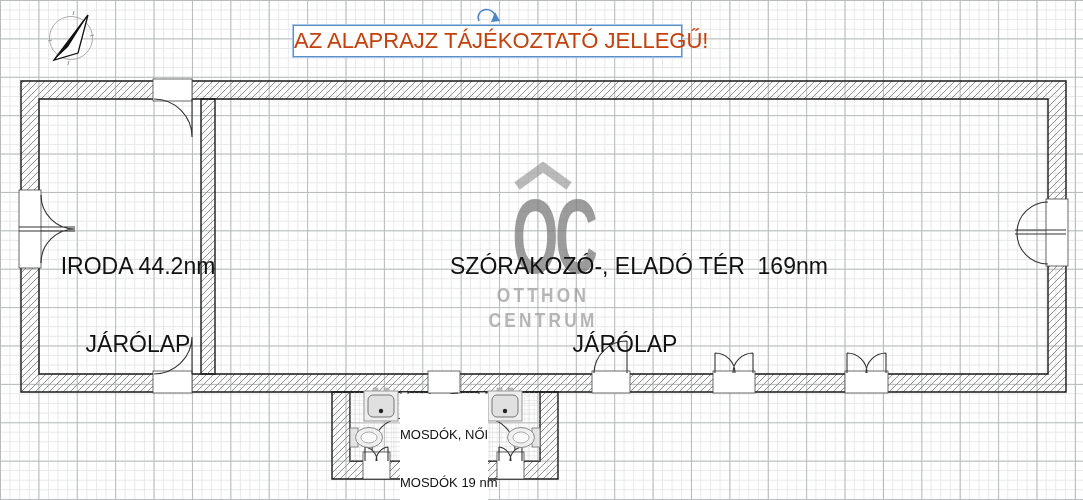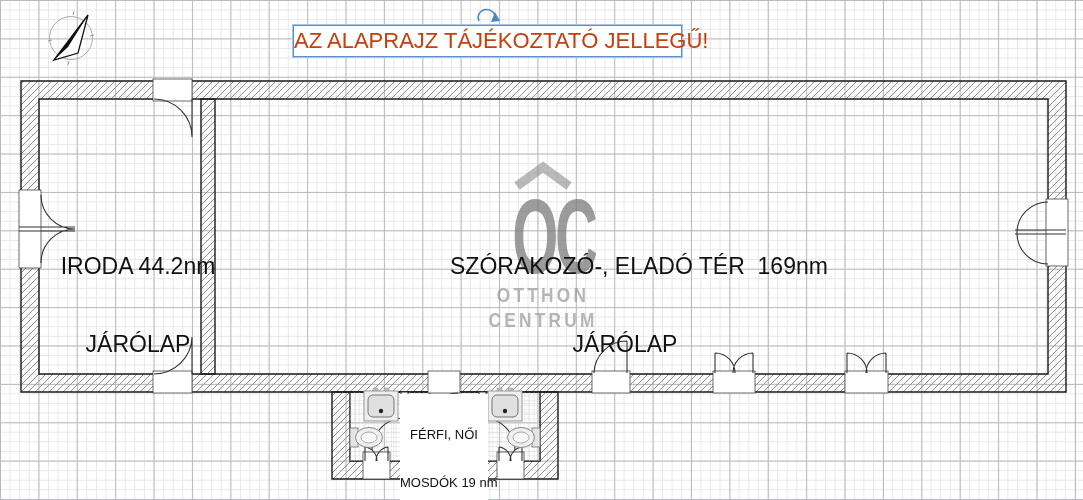--- a/index.html
+++ b/index.html
@@ -149,18 +149,18 @@
 
 <div class="label room-label" style="left:42px;top:201px;width:162px;margin-left:15px;">
   <div>IRODA 44.2nm</div>
   <div>JÁRÓLAP</div>
 </div>
 <div class="label room-label" style="left:450px;top:201px;width:350px;">
   <div>SZÓRAKOZÓ-, ELADÓ TÉR  169nm</div>
   <div>JÁRÓLAP</div>
 </div>
 <div class="label small-label" style="left:400px;top:394px;width:88px;">
-  <div>FÉRFI, NŐI</div>
+  <div>MOSDÓK, NŐI</div>
   <div>MOSDÓK 19 nm</div>
   
 </div>
 
 <div class="abs title-box">AZ ALAPRAJZ TÁJÉKOZTATÓ JELLEGŰ!</div>
 
 </body></html>

